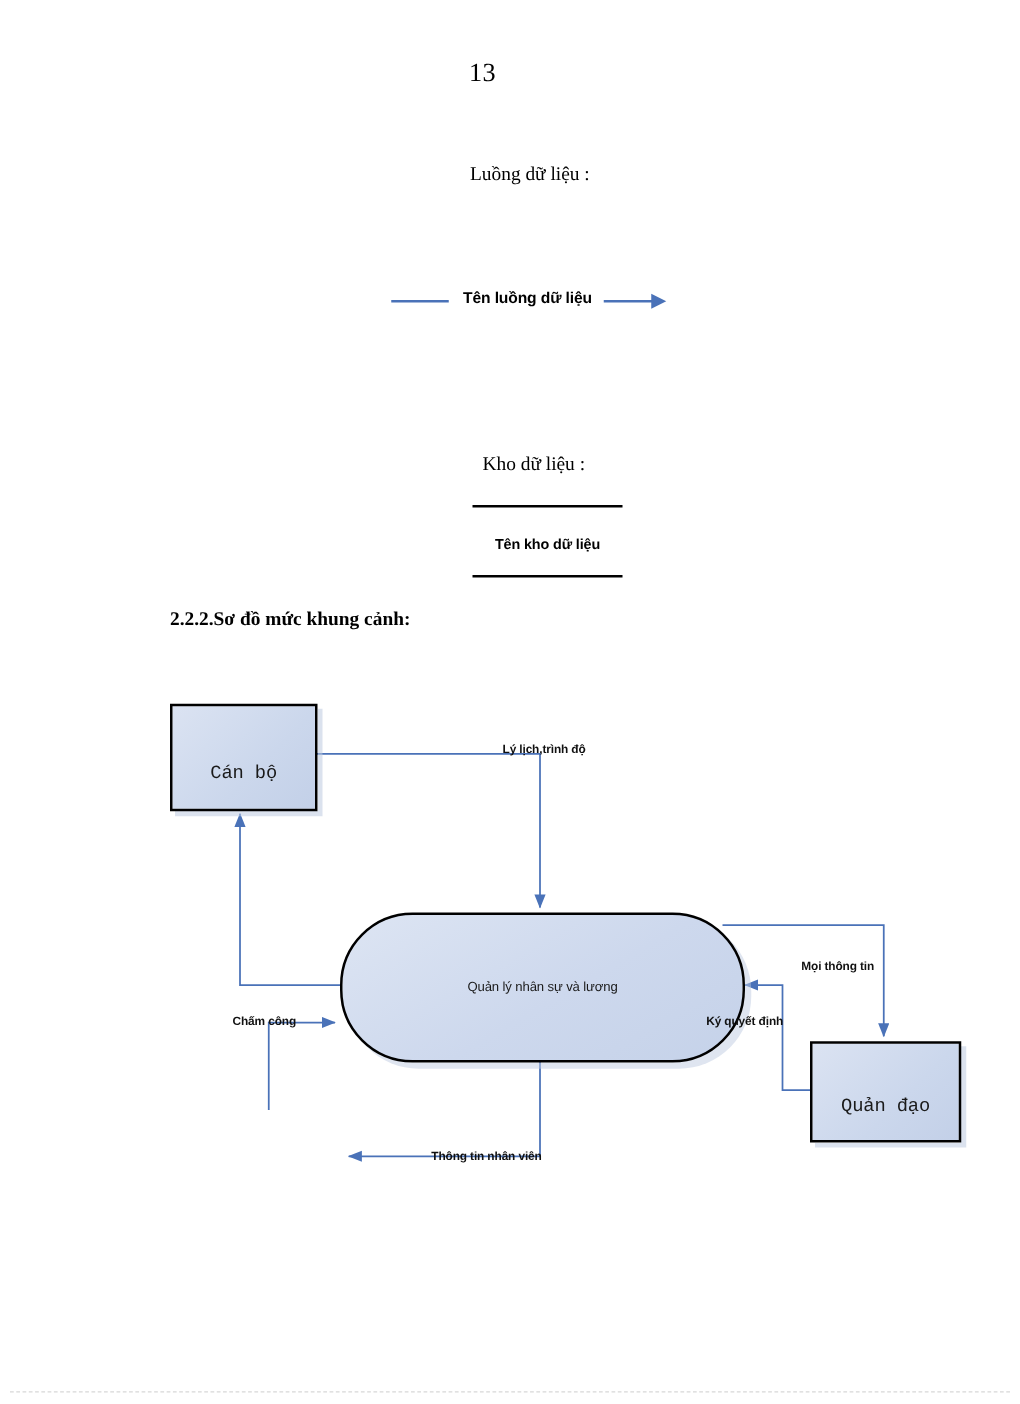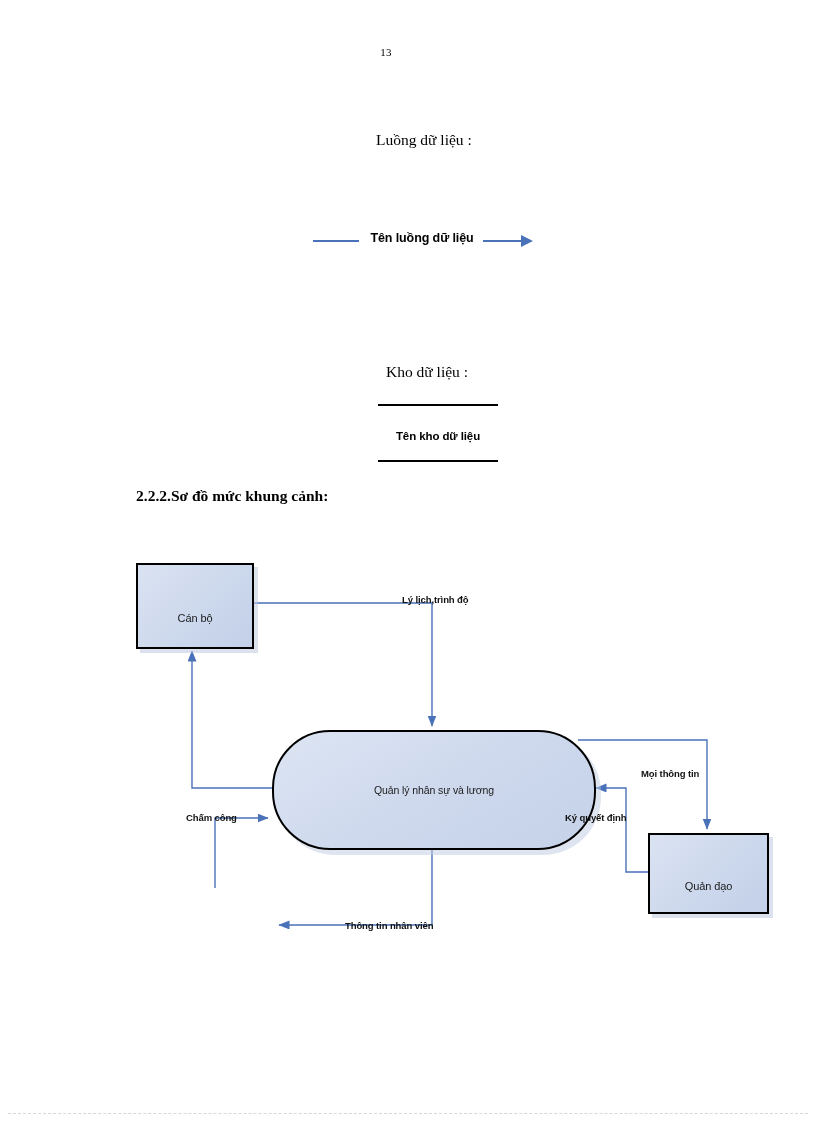--- a/index.html
+++ b/index.html
@@ -30,21 +30,21 @@
   }
   .sans {
     font-family: "Liberation Sans", "DejaVu Sans", sans-serif;
   }
 
   .page-number {
     position: absolute;
     left: 0; top: 46px;
     width: 772px;
     text-align: center;
-    font-size: 11px;
+    font-size: 21px;
     letter-spacing: 0.3px;
   }
 
   .label-flow-title {
     position: absolute;
     left: 376px; top: 131px;
     font-size: 15.5px;
     white-space: nowrap;
   }
 
@@ -145,22 +145,22 @@
   .entity {
     position: absolute;
     border: 2.5px solid #000000;
     background: linear-gradient(135deg, #dbe3f2 0%, #cbd7ec 60%, #c3d0e8 100%);
     box-shadow: 4px 4px 0 rgba(190, 202, 224, 0.55);
     display: flex;
     align-items: center;
     justify-content: center;
   }
   .entity span {
-    font-family: Liberation Sans, sans-serif;
-    font-size: 11px;
+    font-family: Liberation Mono, monospace;
+    font-size: 15px;
     color: #1a1a1a;
     letter-spacing: -0.1px;
     margin-top: 24px;
   }
 
   #entity-canbo   { left: 136px; top: 563px; width: 114px; height: 82px; }
   #entity-phongban{ left: 155px; top: 888px; width: 120px; height: 80px; }
   #entity-lanhdao { left: 648px; top: 833px; width: 117px; height: 77px; }
 
   

